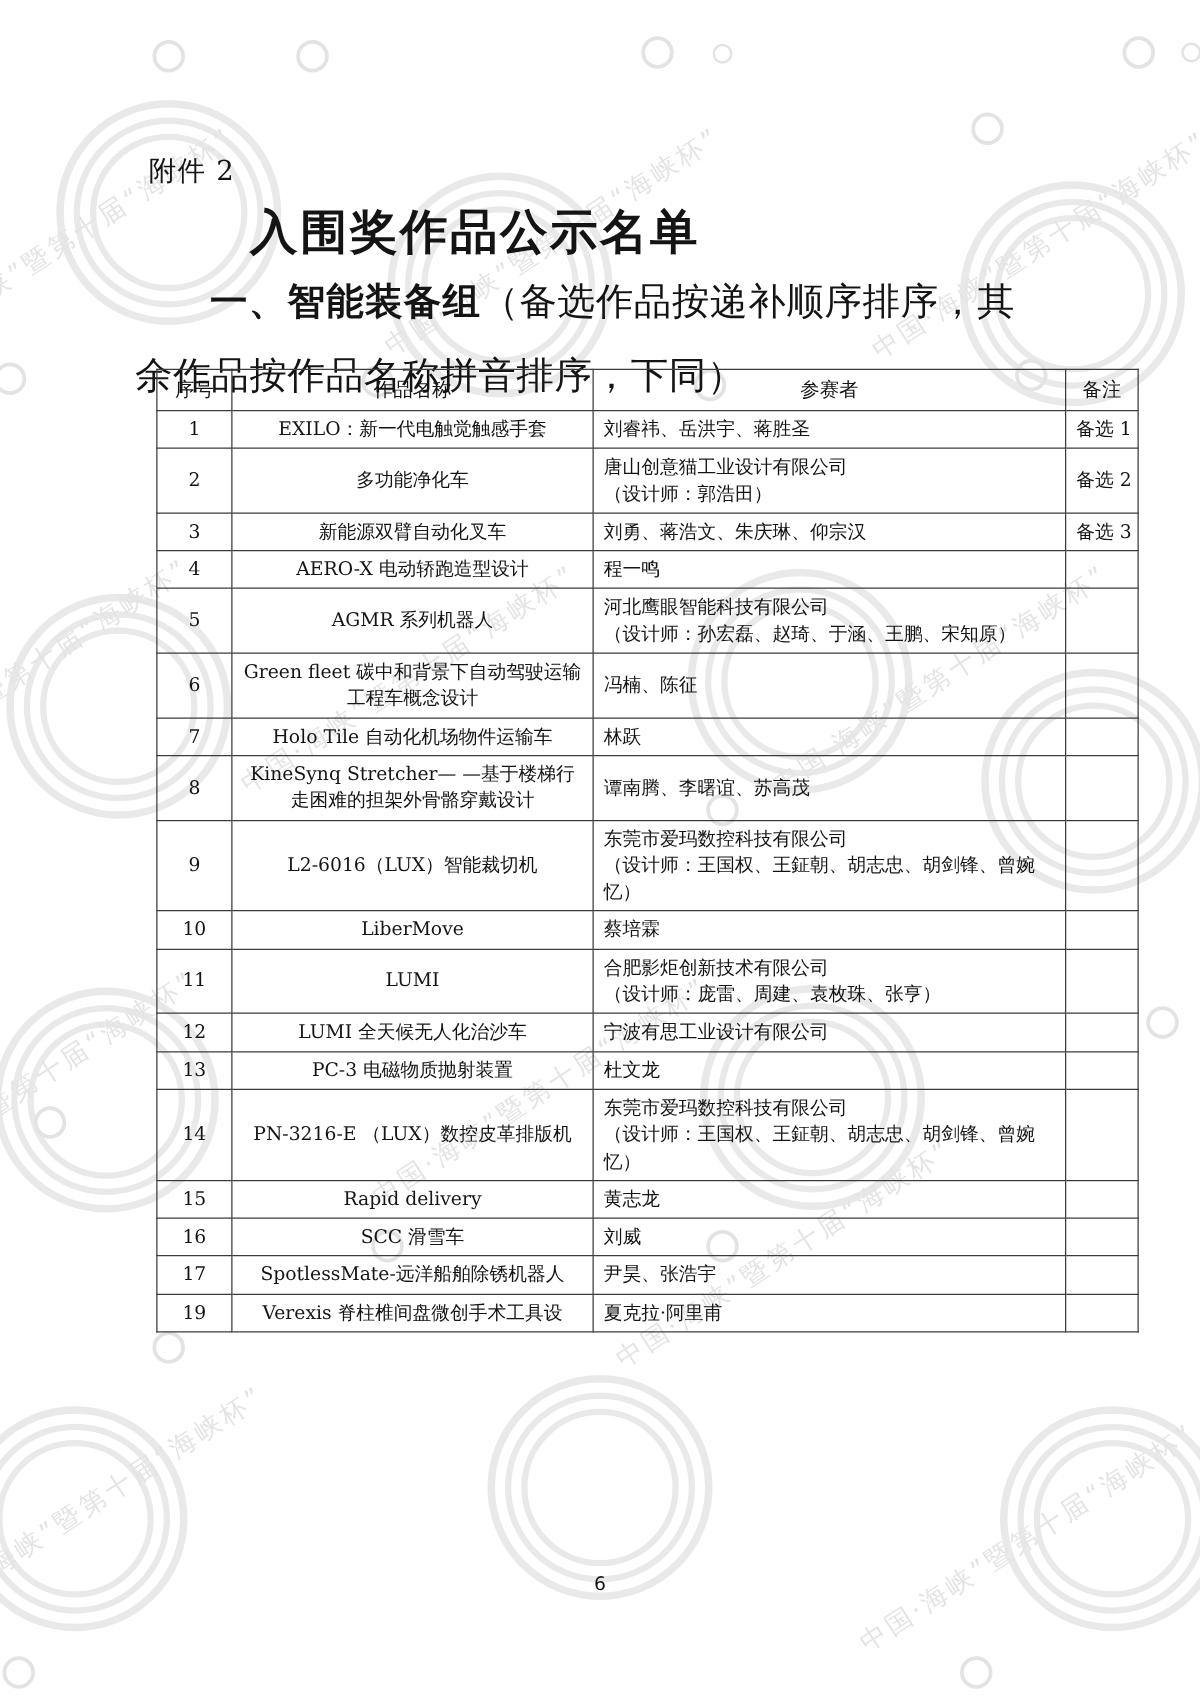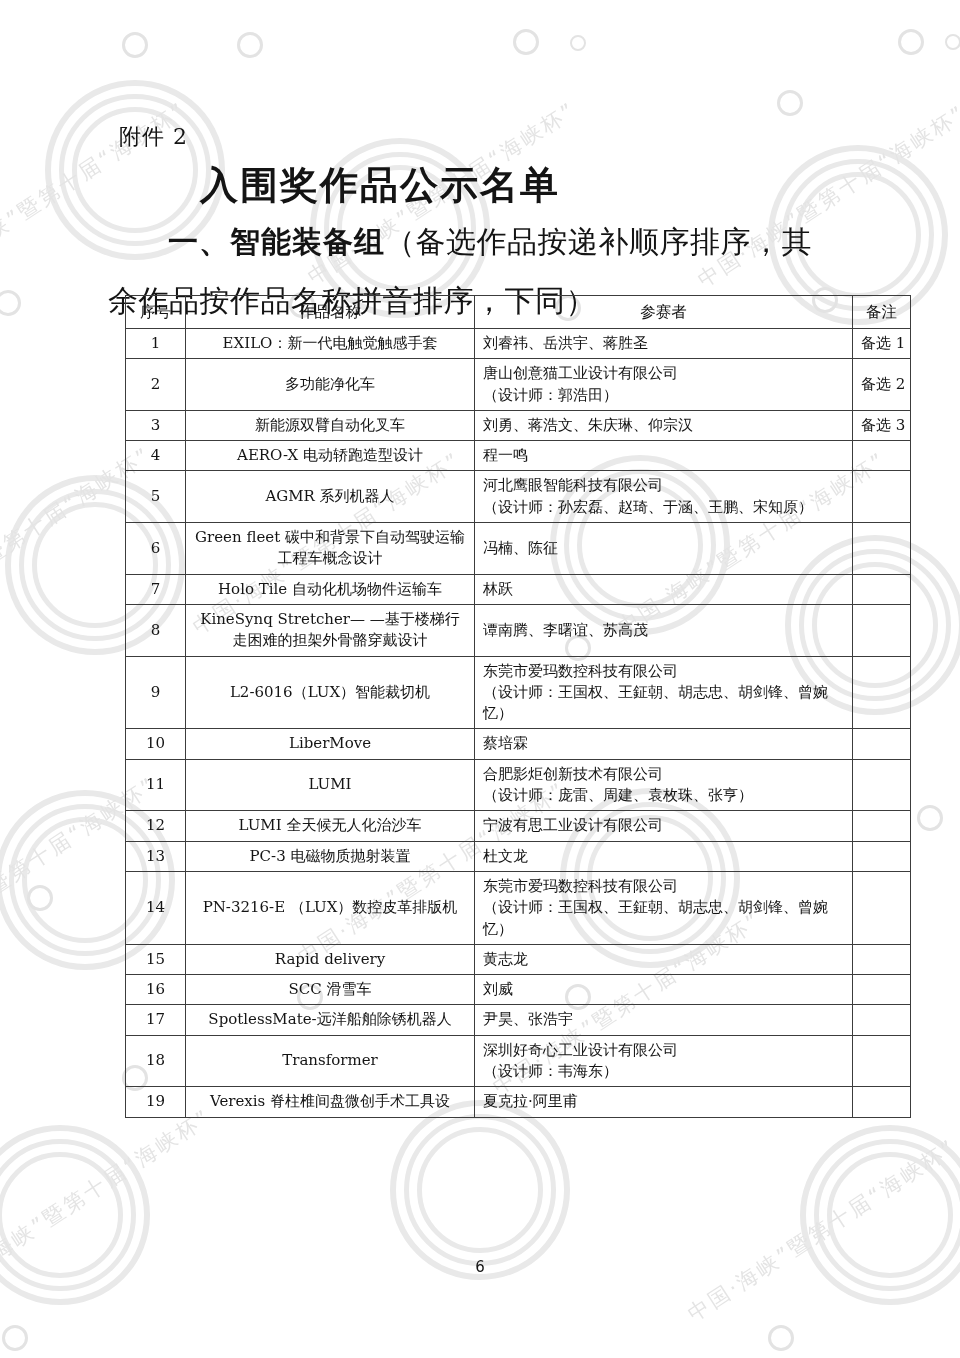--- a/index.html
+++ b/index.html
@@ -245,27 +245,20 @@
             <td class="col-participants">刘威</td>
             <td class="col-remark"></td>
           </tr>
           <tr>
             <td class="col-no">17</td>
             <td class="col-work">SpotlessMate-远洋船舶除锈机器人</td>
             <td class="col-participants">尹昊、张浩宇</td>
             <td class="col-remark"></td>
           </tr>
           <tr>
-            <td class="col-no">18</td>
-            <td class="col-work">Transformer</td>
-            <td class="col-participants">深圳好奇心工业设计有限公司
-（设计师：韦海东）</td>
-            <td class="col-remark"></td>
-          </tr>
-          <tr>
             <td class="col-no">19</td>
             <td class="col-work">Verexis 脊柱椎间盘微创手术工具设</td>
             <td class="col-participants">夏克拉·阿里甫</td>
             <td class="col-remark"></td>
           </tr>
         </tbody>
     </table>
 
     <div class="page-number">6</div>
 

